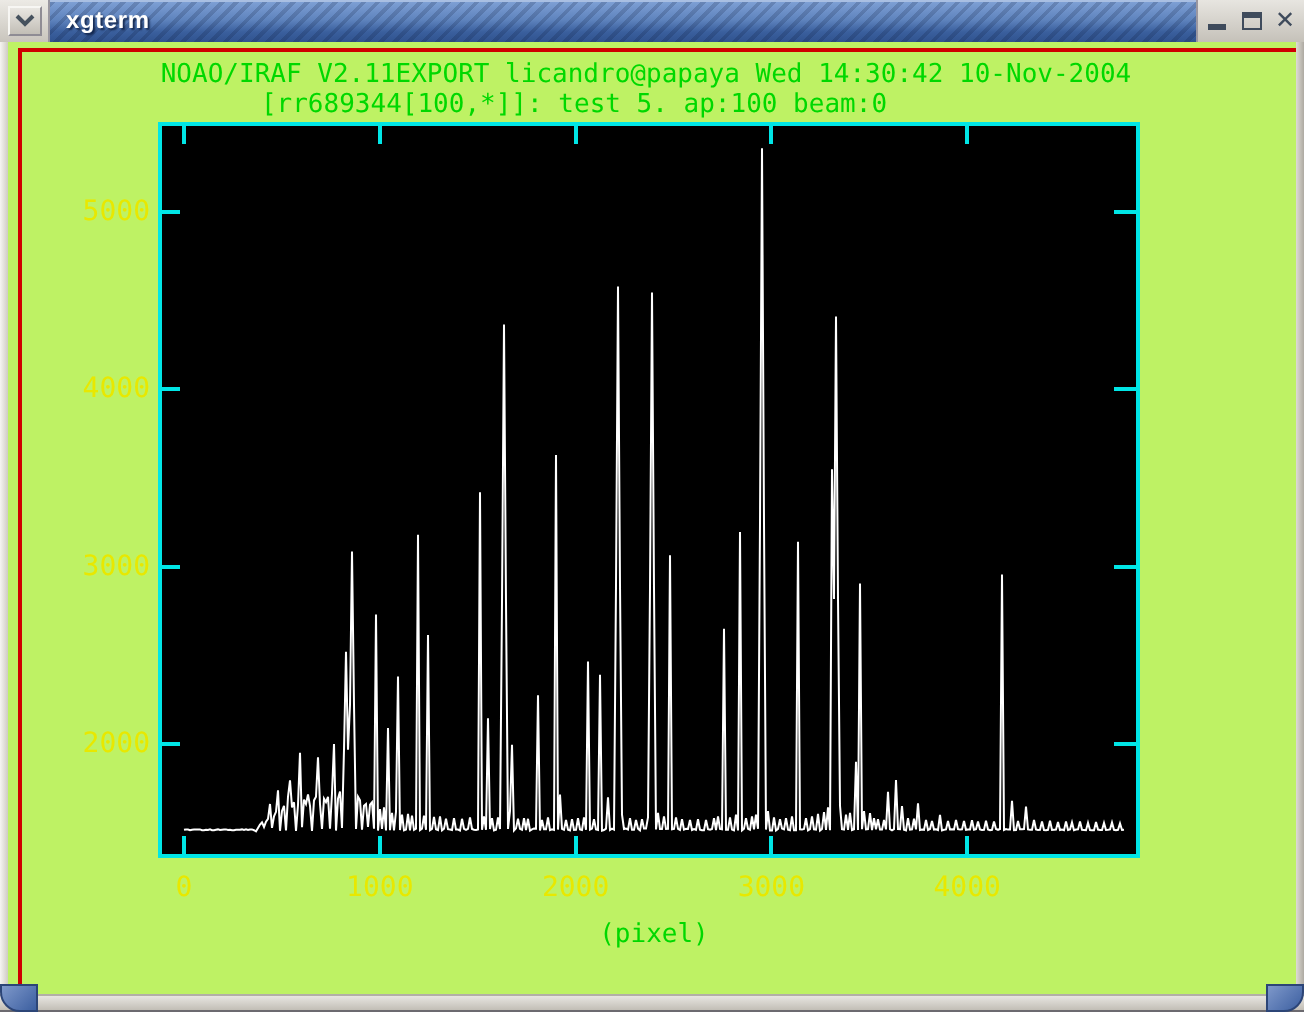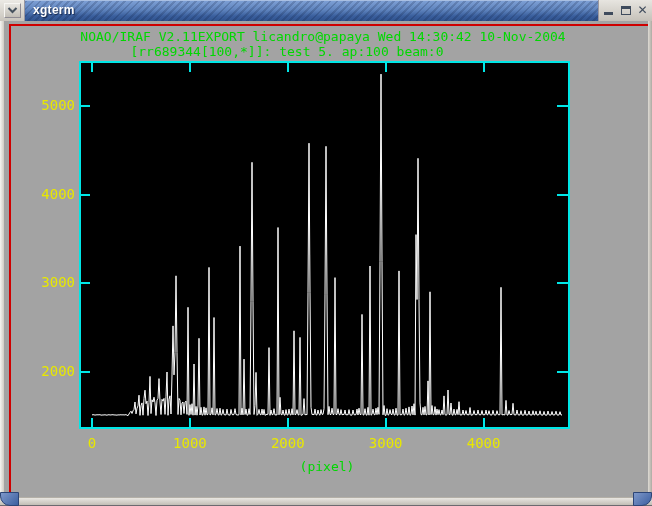--- a/index.html
+++ b/index.html
@@ -29,21 +29,21 @@
   .tb-title{position:absolute;left:8px;top:2px;color:#fff;font-weight:bold;font-size:12px;
     text-shadow:1px 1px 1px rgba(12,28,64,.85);letter-spacing:.3px;}
   .tb-right{width:54px;height:21px;background:linear-gradient(#e7e5e0,#c5c1b9);
     border-left:1px solid #9a97a0;display:flex;align-items:center;justify-content:space-evenly;}
   .wbtn{width:15px;height:15px;display:flex;align-items:center;justify-content:center;cursor:pointer;}
   .glyph-min{width:9px;height:3px;background:#3f4b5c;margin-top:6px;}
   .glyph-max{width:10px;height:9px;border:1px solid #3f4b5c;border-top-width:3px;}
   .glyph-close{color:#3f4b5c;font-size:12px;font-weight:bold;line-height:15px;
     font-family:"DejaVu Sans",sans-serif;}
   
-  .content{position:absolute;left:4px;top:21px;width:644px;height:476px;background:#a3a3a3;}
+  .content{position:absolute;left:4px;top:21px;width:644px;height:476px;background:#bef264;}
   .frame-left{position:absolute;left:0;top:21px;width:4px;height:476px;
     background:linear-gradient(90deg,#f6f5f2,#cfcbc3);}
   .frame-right{position:absolute;right:0;top:21px;width:4px;height:476px;
     background:linear-gradient(90deg,#dedbd4,#aeaaa2);}
   .frame-bottom{position:absolute;left:0;top:497px;width:652px;height:9px;
     background:linear-gradient(#e8e6e1,#c2beb6);border-top:1px solid #b3afa7;border-bottom:1px solid #6c6a70;}
   .corner{position:absolute;width:19px;height:14px;top:492px;
     background:linear-gradient(135deg,#7e98ca,#3c5fa0);border:1px solid #2c4577;}
   .corner.bl{left:0;border-bottom-left-radius:10px;}
   .corner.br{right:0;border-bottom-right-radius:10px;}

